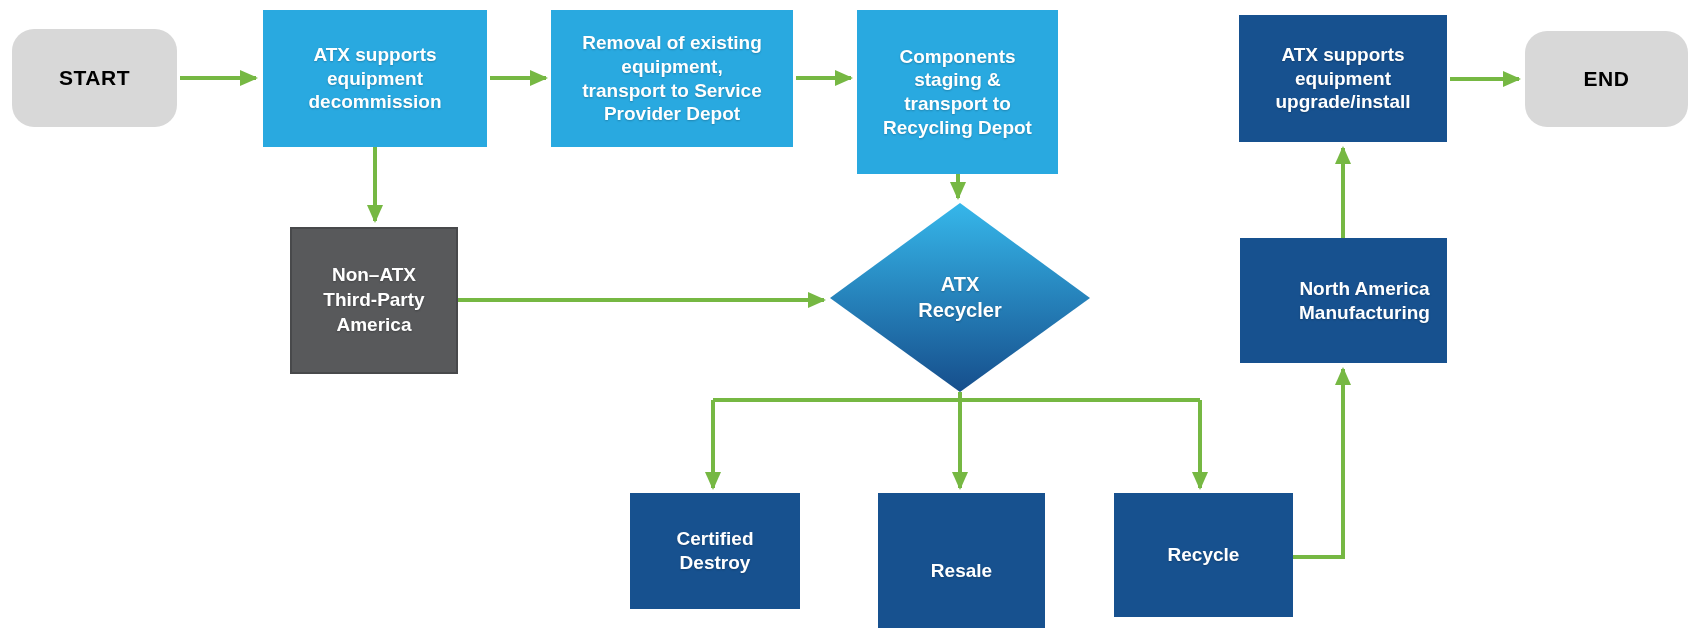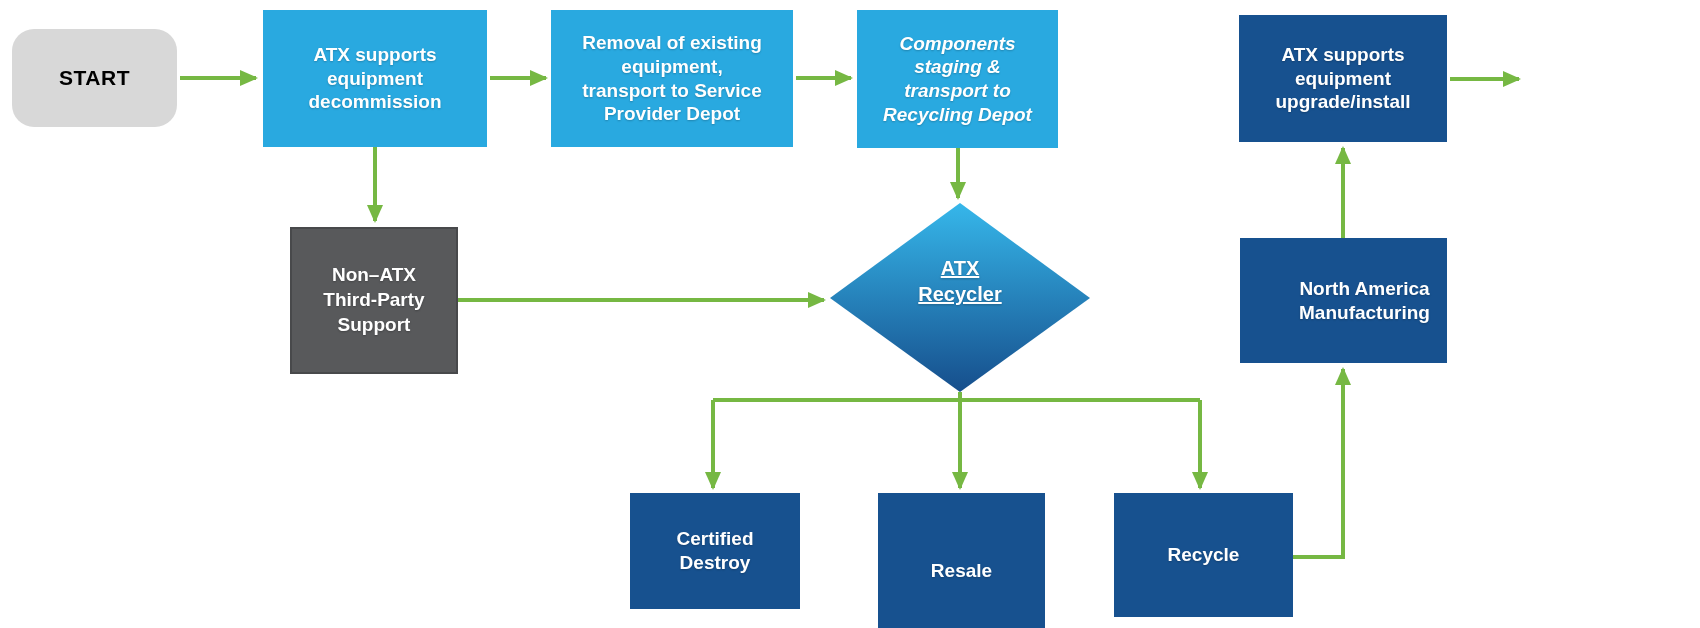--- a/index.html
+++ b/index.html
@@ -53,26 +53,26 @@
     background: transparent;
     color: #ffffff;
     font-size: 20px;
     line-height: 1.28;
     text-shadow: 0 1px 2px rgba(0,0,0,0.25);
   }
   
   #n-start         { left: 12px;   top: 29px;  width: 165px; height: 98px;  }
   #n-decommission  { left: 263px;  top: 10px;  width: 224px; height: 137px; }
   #n-removal       { left: 551px;  top: 10px;  width: 242px; height: 137px; }
-  #n-staging       { left: 857px;  top: 10px;  width: 201px; height: 138px; font-style: italic; }
+  #n-staging       { left: 857px;  top: 10px;  width: 201px; height: 164px; }
   #n-upgrade       { left: 1239px; top: 15px;  width: 208px; height: 127px; }
   #n-end           { left: 1525px; top: 31px;  width: 163px; height: 96px;  }
   #n-third-party   { left: 290px;  top: 227px; width: 168px; height: 147px; }
   #n-manufacturing { left: 1240px; top: 238px; width: 207px; height: 125px; padding-left: 42px; }
-  #n-recycler-label{ left: 860px;  top: 242px; width: 200px; height: 80px; text-decoration: underline;  }
+  #n-recycler-label{ left: 860px;  top: 258px; width: 200px; height: 80px;  }
   #n-certified     { left: 630px;  top: 493px; width: 170px; height: 116px; }
   #n-resale        { left: 878px;  top: 493px; width: 167px; height: 156px; }
   #n-recycle       { left: 1114px; top: 493px; width: 179px; height: 124px; }
 </style>
 </head>
 <body>
 
 <div class="diagram">
 
   <svg class="edges" viewBox="0 0 1700 628" aria-hidden="true">
@@ -118,33 +118,34 @@
 transport to Service
 Provider Depot</div>
 
   <div class="node process light-blue" id="n-staging">Components
 staging &amp;
 transport to
 Recycling Depot</div>
 
   <div class="node gray-box" id="n-third-party">Non–ATX
 Third-Party
-Support</div>
+America</div>
 
   <div class="node diamond-label" id="n-recycler-label">ATX
 Recycler</div>
 
   <div class="node process dark-blue" id="n-certified">Certified
 Destroy</div>
 
   <div class="node process dark-blue" id="n-resale">Resale</div>
 
   <div class="node process dark-blue" id="n-recycle">Recycle</div>
 
   <div class="node process dark-blue" id="n-manufacturing">North America
 Manufacturing</div>
 
   <div class="node process dark-blue" id="n-upgrade">ATX supports
 equipment
 upgrade/install</div>
 
+  <div class="node terminal" id="n-end">END</div>
 
 </div>
 
 </body></html>

